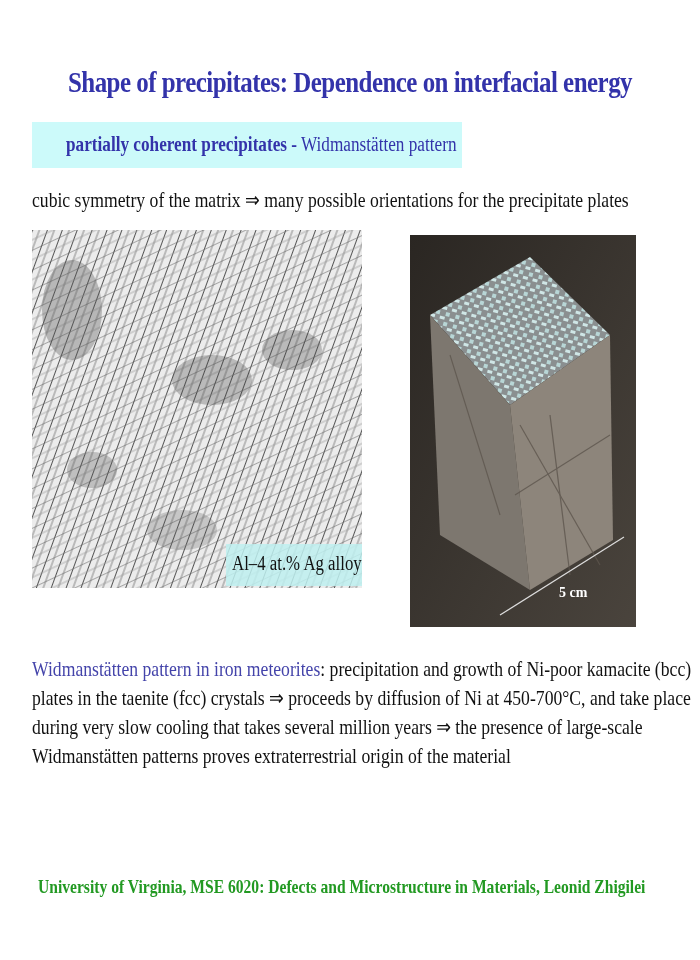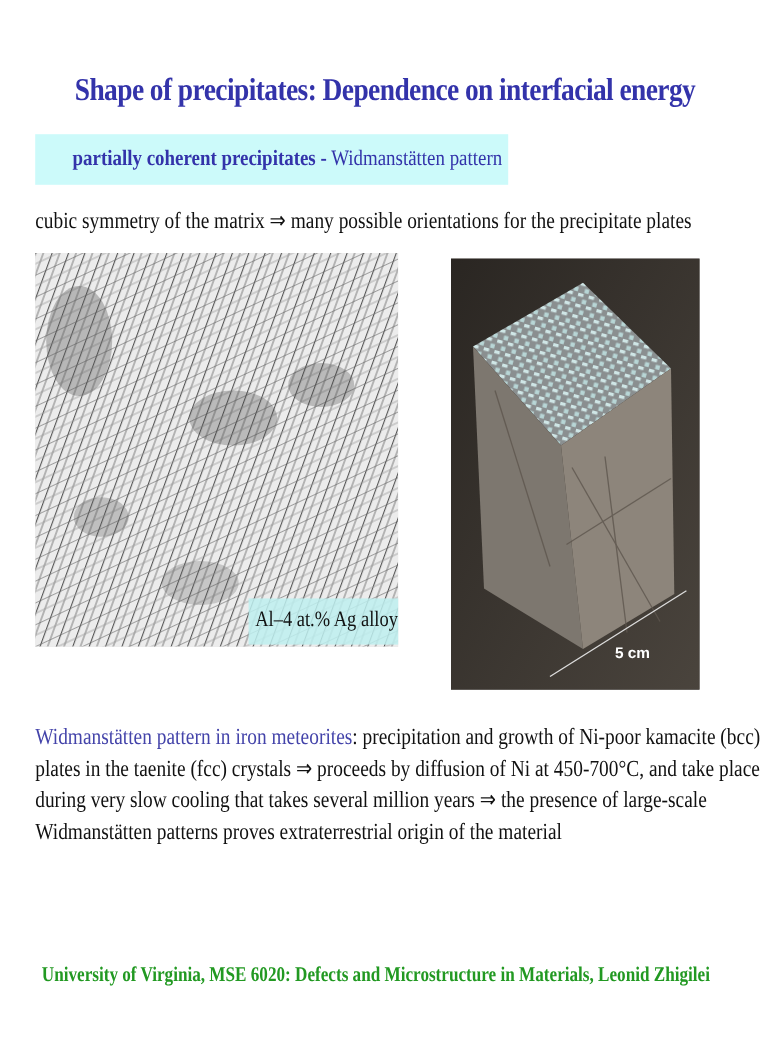--- a/index.html
+++ b/index.html
@@ -7,21 +7,21 @@
   .title { position:absolute; left:0; width:700px; top:66px; text-align:center; color:#3333aa; font-weight:bold; font-size:29px; letter-spacing:-0.6px; transform:scaleX(0.86); transform-origin:350px 0; white-space:nowrap; }
   .highlight { position:absolute; left:32px; top:122px; width:430px; height:46px; background:#ccfafa; }
   .subtitle { position:absolute; left:66px; top:133px; font-size:20px; white-space:nowrap; transform:scaleX(0.86); transform-origin:0 0; }
   .subtitle .b { color:#3333aa; font-weight:bold; }
   .subtitle .n { color:#3333aa; }
   .line1 { position:absolute; left:32px; top:188px; font-size:21px; color:#111; white-space:nowrap; transform:scaleX(0.84); transform-origin:0 0; }
   .img-left { position:absolute; left:32px; top:230px; width:330px; height:358px; overflow:hidden; background:#e6e6e6; }
   .img-right { position:absolute; left:410px; top:235px; width:226px; height:392px; overflow:hidden; background:#3a3531; }
   .caption-box { position:absolute; left:226px; top:544px; width:136px; height:42px; background:rgba(190,240,240,0.85); }
   .caption { position:absolute; left:232px; top:552px; font-size:20px; color:#111; white-space:nowrap; transform:scaleX(0.84); transform-origin:0 0; }
-  .scale-label { position:absolute; left:559px; top:585px; color:#fff; font-family:Liberation Sans, sans-serif; font-size:14px; font-weight:bold; }
+  .scale-label { position:absolute; left:559px; top:585px; color:#fff; font-family:Liberation Serif, serif; font-size:14px; font-weight:bold; }
   .para { position:absolute; left:32px; top:655px; width:720px; font-size:21px; line-height:29px; color:#111; transform:scaleX(0.84); transform-origin:0 0; }
   .para .hl { color:#4444aa; }
   .para div { white-space:nowrap; }
   .footer { position:absolute; left:38px; top:876px; font-size:19px; font-weight:bold; color:#229922; white-space:nowrap; transform:scaleX(0.82); transform-origin:0 0; }
 </style>
 </head>
 <body>
 
 <div class="title">Shape of precipitates: Dependence on interfacial energy</div>
 

